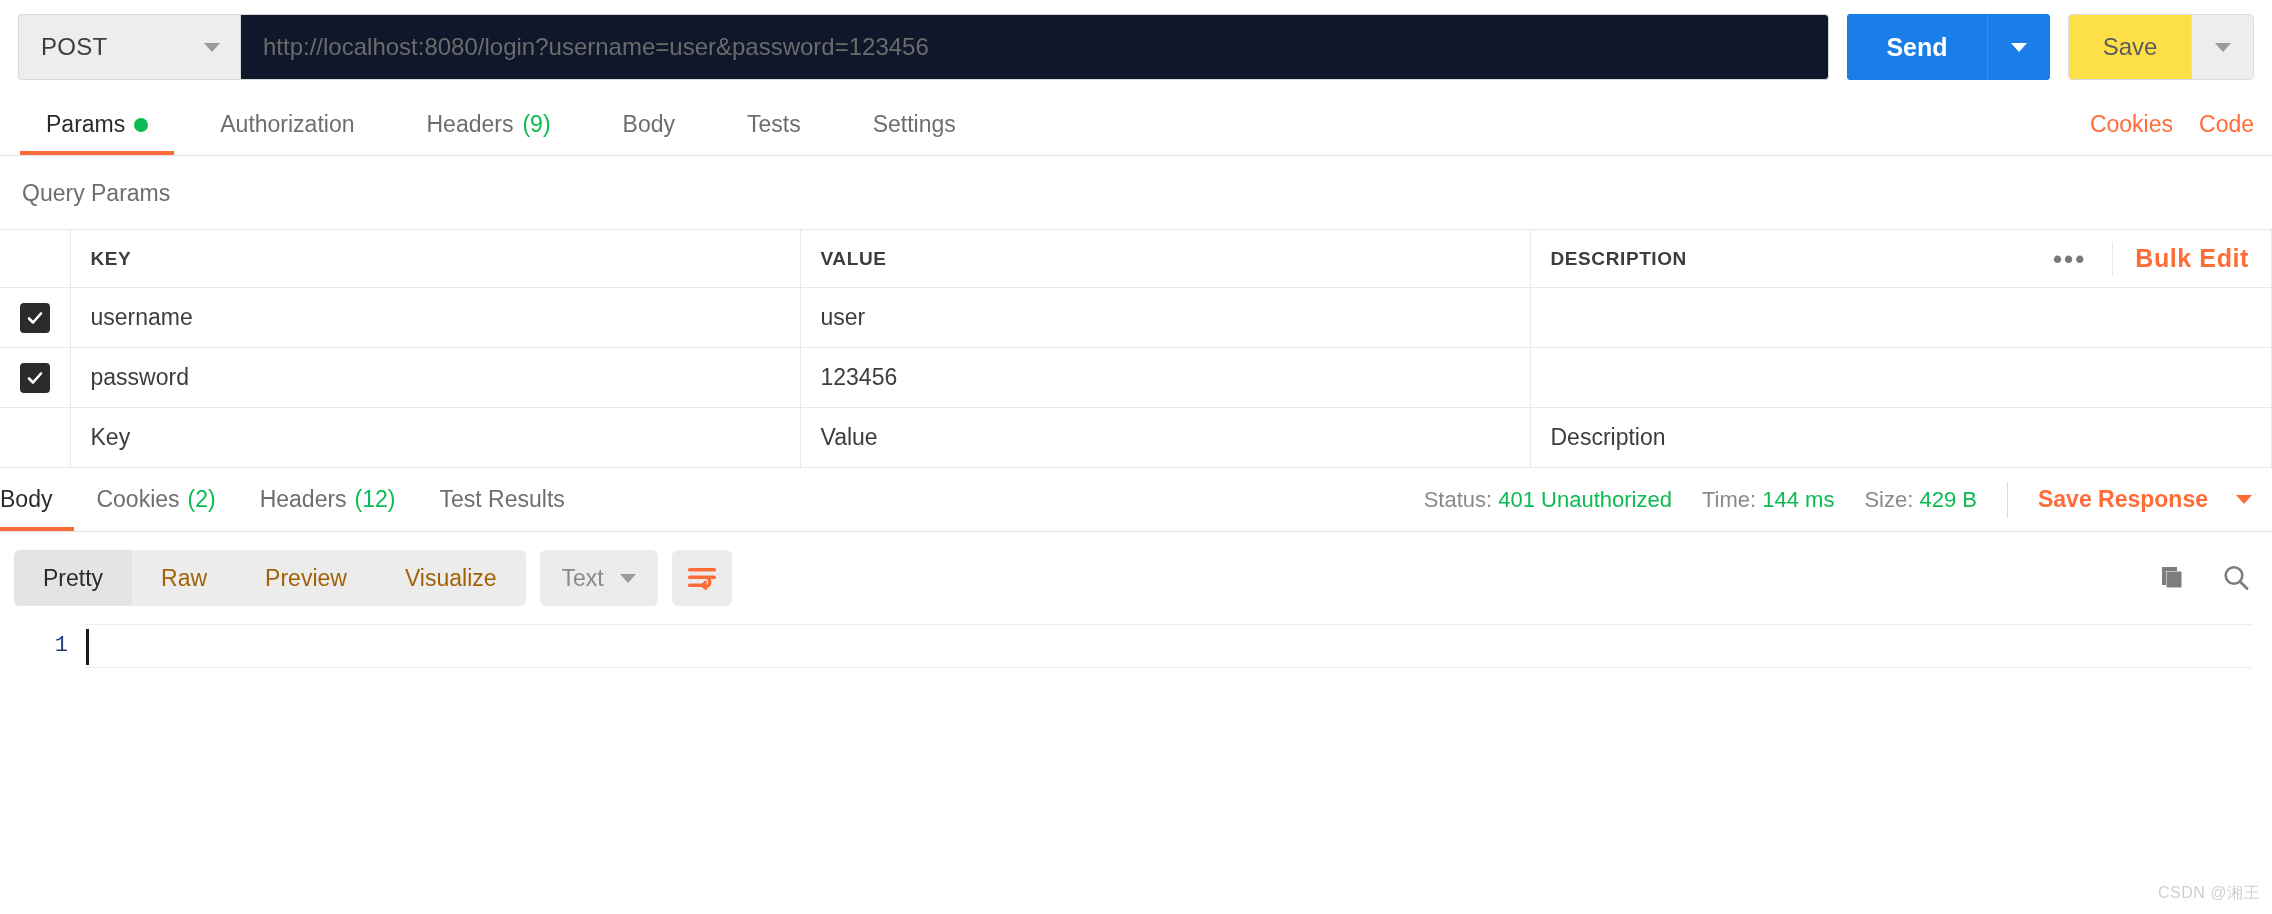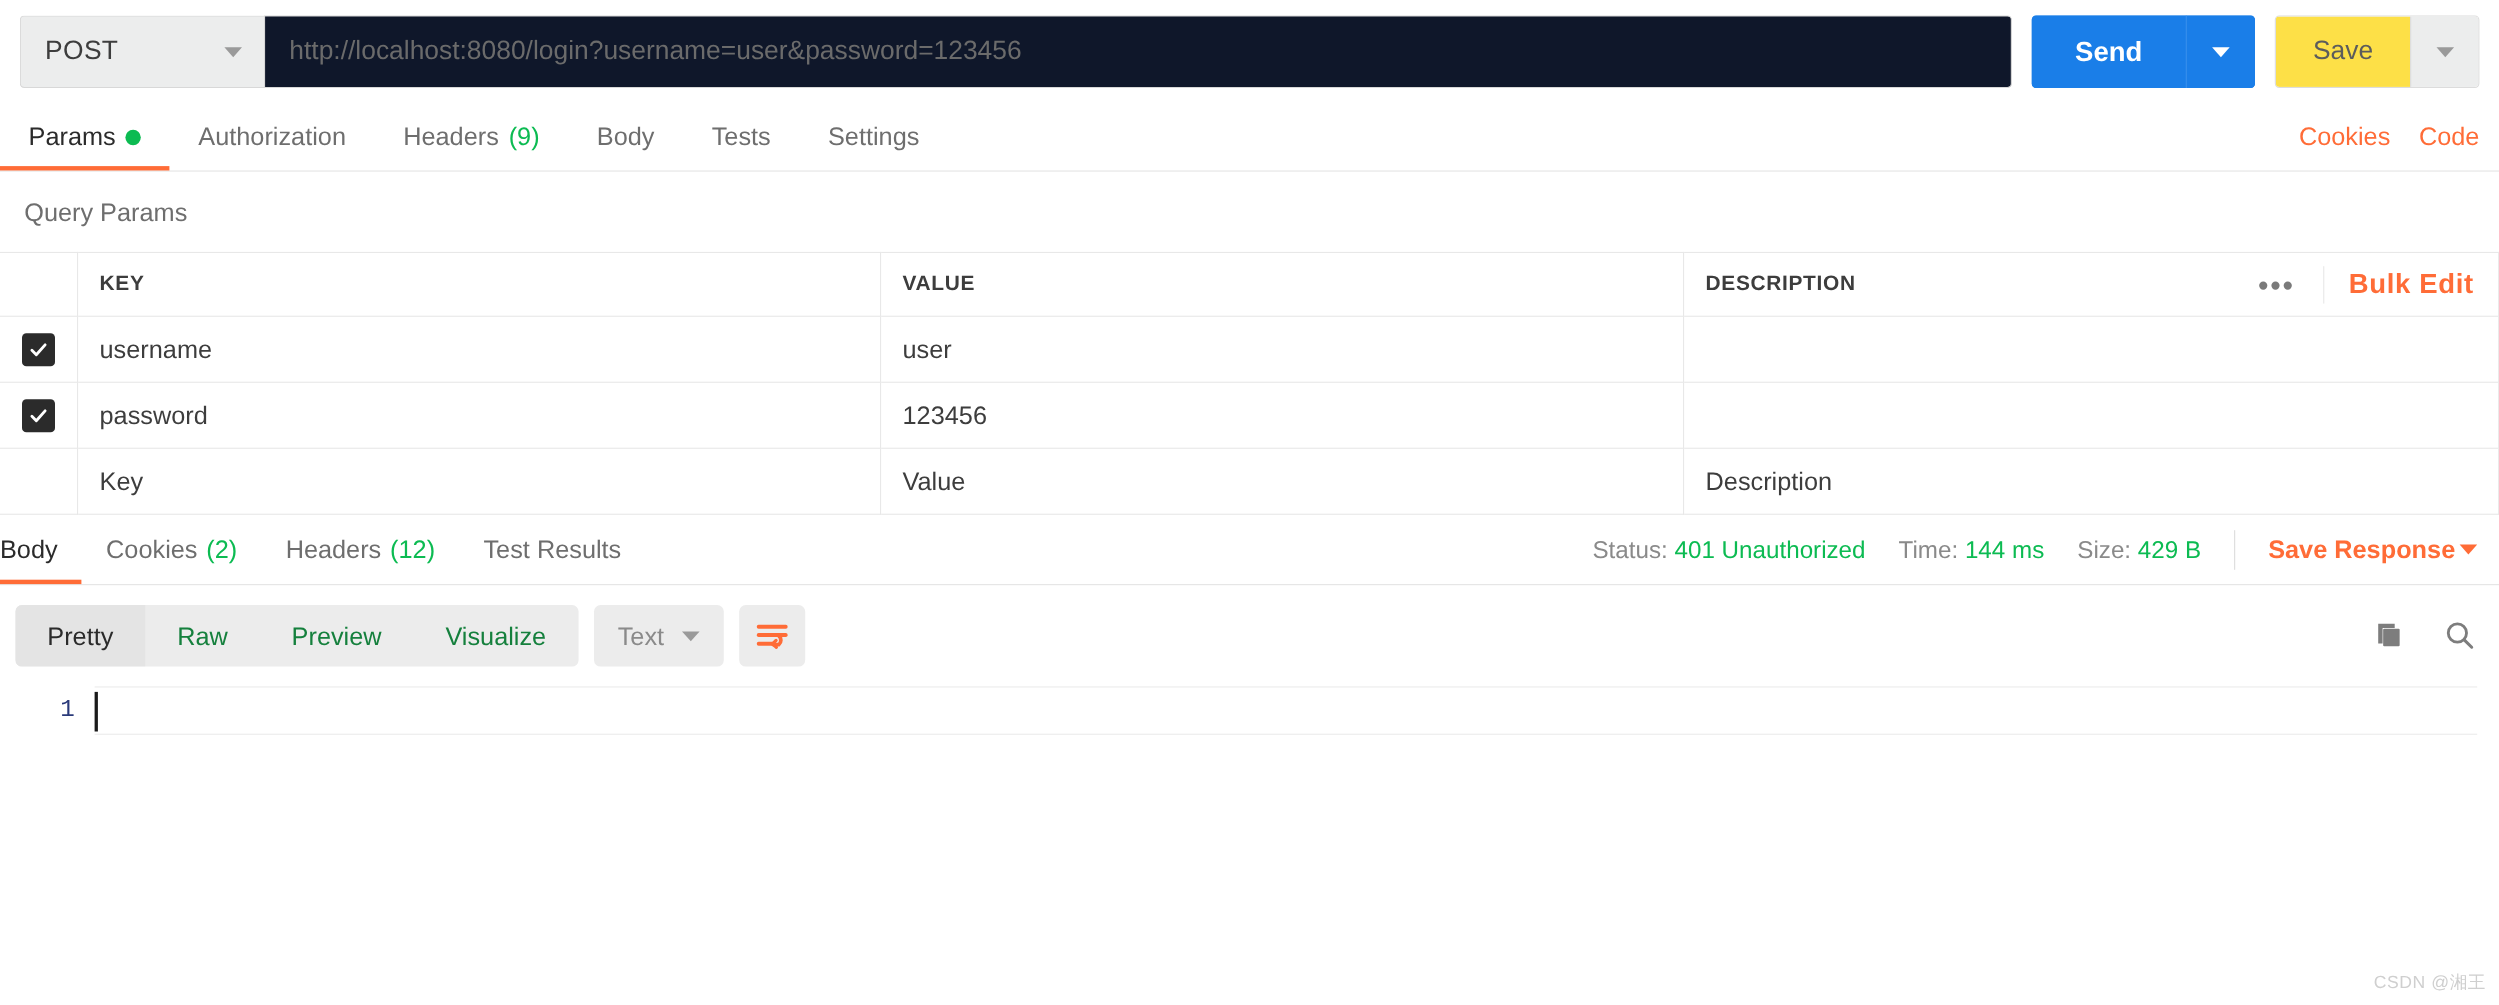--- a/index.html
+++ b/index.html
@@ -138,20 +138,21 @@
     display: flex;
     align-items: center;
     gap: 9px;
     padding: 0 26px;
     height: 100%;
     font-size: 23px;
     color: #6e6e6e;
     cursor: pointer;
     position: relative;
     white-space: nowrap;
+    margin-left: 20px;
   }
   .tab.active { color: #2b2b2b; }
   .tab.active::after {
     content: "";
     position: absolute;
     left: 0; right: 0; bottom: 0;
     height: 4px;
     background: #ff6c37;
   }
   .tab .dot {
@@ -290,21 +291,21 @@
     align-items: center;
     gap: 30px;
     font-size: 22px;
   }
   .meta-item { color: #8a8a8a; white-space: nowrap; }
   .meta-item .val { color: #0cbb52; }
   .meta-sep { width: 1px; height: 36px; background: #dcdcdc; }
   .save-response {
     display: flex;
     align-items: center;
-    gap: 4px;
+    gap: 28px;
     color: #ff6c37;
     font-size: 23px;
     font-weight: bold;
     cursor: pointer;
     white-space: nowrap;
   }
   .save-response .caret { border-top-color: #ff6c37; }
 
   
   .body-toolbar {
@@ -319,21 +320,21 @@
     background: #ececec;
     border-radius: 6px;
     overflow: hidden;
   }
   .seg-item {
     padding: 0 29px;
     height: 56px;
     display: flex;
     align-items: center;
     font-size: 23px;
-    color: #15803d;
+    color: #a16207;
     cursor: pointer;
     white-space: nowrap;
   }
   .seg-item.active { color: #2b2b2b; background: #e4e4e4; }
   .format-select {
     display: flex;
     align-items: center;
     gap: 16px;
     background: #ececec;
     border-radius: 6px;

